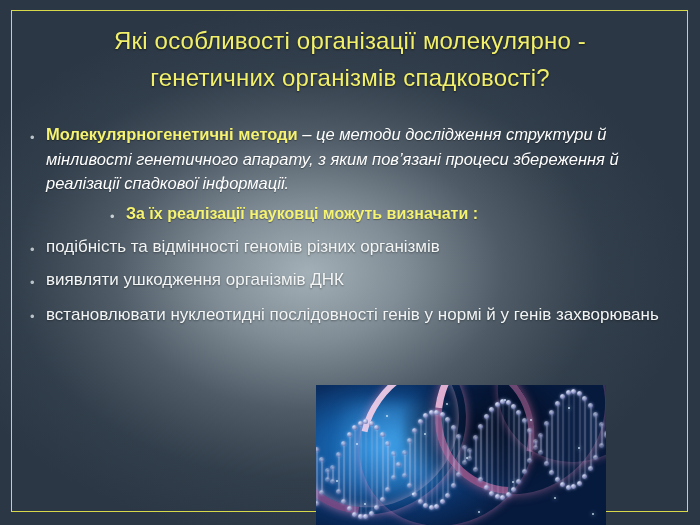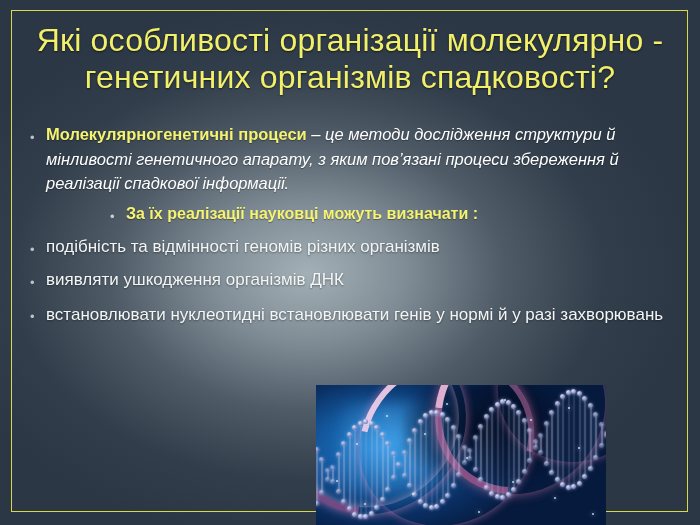--- a/index.html
+++ b/index.html
@@ -39,21 +39,21 @@
   
   .title-block {
     position: absolute;
     left: 24px;
     top: 22px;
     width: 652px;
     text-align: center;
   }
   .title-line {
     color: #f2f06a;
-    font-size: 32px;
+    font-size: 24px;
     font-weight: 400;
     line-height: 37px;
     letter-spacing: 0.2px;
     text-shadow: 0 1px 2px rgba(0,0,0,0.55);
     white-space: nowrap;
   }
 
   
   .body {
     position: absolute;
@@ -224,41 +224,41 @@
 
   <div class="title-block">
     <div class="title-line">Які особливості організації молекулярно -</div>
     <div class="title-line">генетичних організмів  спадковості?</div>
   </div>
 
   <div class="body">
 
     <div class="li item1">
       <span class="dot">•</span>
-      <span class="txt"><span class="lead">Молекулярногенетичні процеси</span><span class="rest"> – це методи дослідження структури й мінливості генетичного апарату, з яким пов’язані процеси збереження й реалізації спадкової інформації.</span></span>
+      <span class="txt"><span class="lead">Молекулярногенетичні методи</span><span class="rest"> – це методи дослідження структури й мінливості генетичного апарату, з яким пов’язані процеси збереження й реалізації спадкової інформації.</span></span>
     </div>
 
     <div class="li item2">
       <span class="dot">•</span>
       <span class="txt">За їх реалізації науковці можуть визначати :</span>
     </div>
 
     <div class="li item-plain item3">
       <span class="dot">•</span>
       <span class="txt">подібність та відмінності геномів різних організмів</span>
     </div>
 
     <div class="li item-plain item4">
       <span class="dot">•</span>
       <span class="txt">виявляти ушкодження організмів ДНК</span>
     </div>
 
     <div class="li item-plain item5">
       <span class="dot">•</span>
-      <span class="txt"> встановлювати нуклеотидні встановлювати генів у нормі й у разі захворювань</span>
+      <span class="txt"> встановлювати нуклеотидні послідовності генів у нормі й у генів захворювань</span>
     </div>
 
   </div>
 
   <div class="dna">
     <div class="bg"></div>
     <div class="glowspot"></div>
     <div class="dark"></div>
     <div class="helix">
       <div class="ribbon r1"></div>

